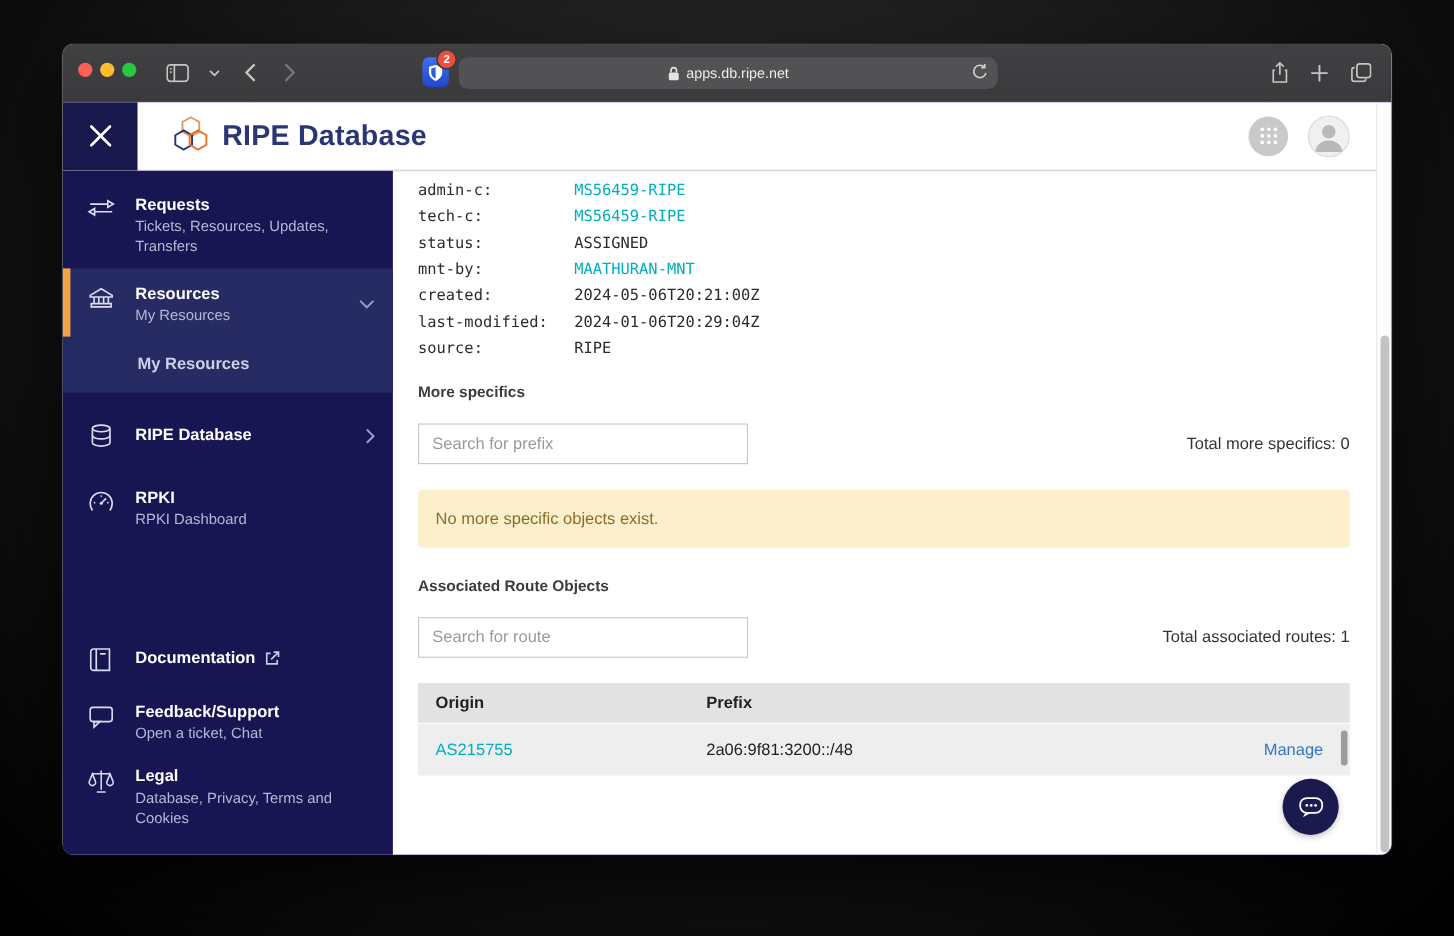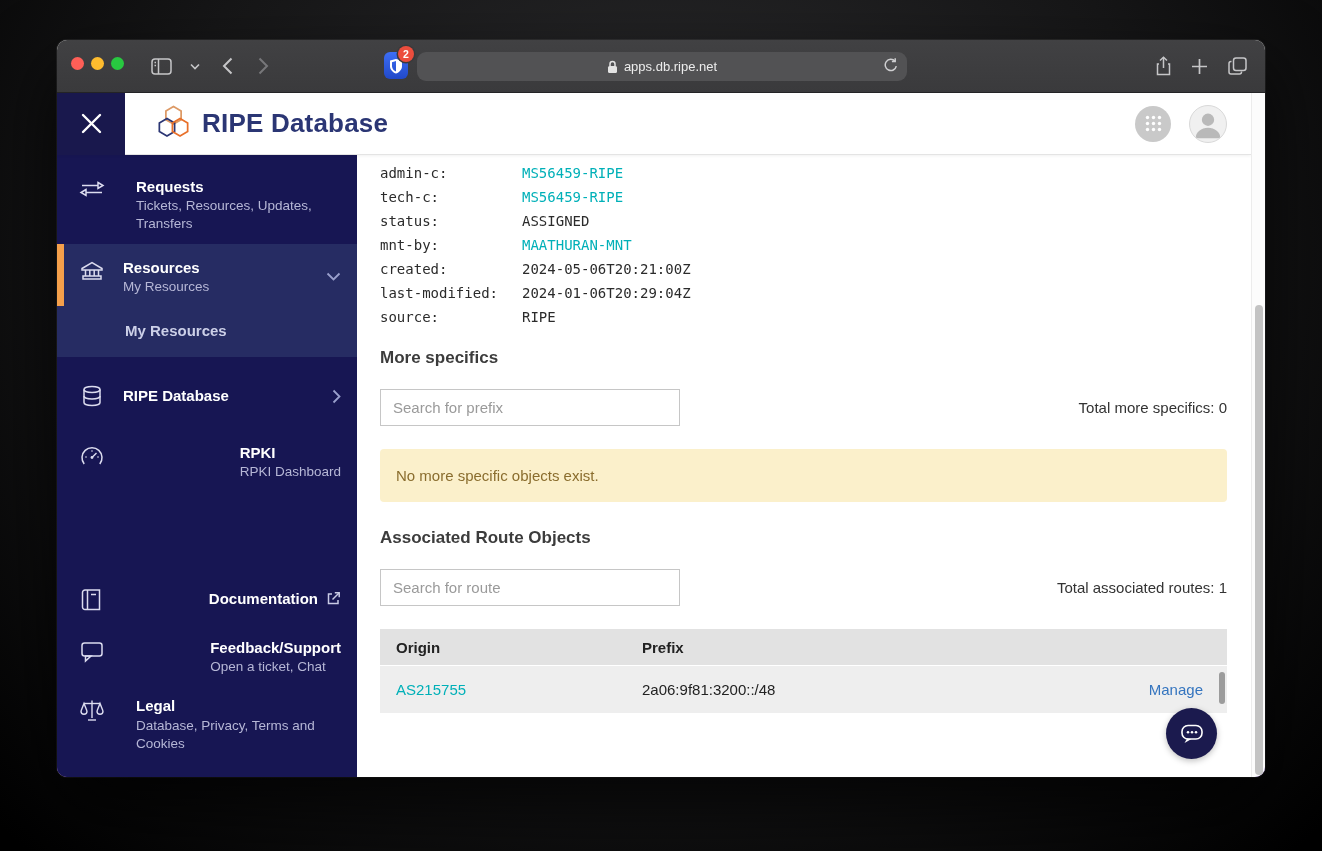--- a/index.html
+++ b/index.html
@@ -60,39 +60,39 @@
   .brand { display:flex; align-items:center; gap:10px; margin-left:30px; }
   .brand-title { font-size:26px; font-weight:bold; color:#2b3674; letter-spacing:.2px; }
   .header-right { margin-left:auto; margin-right:24px; display:flex; align-items:center; gap:18px; }
   .grid-btn { width:36px; height:36px; border-radius:50%; background:#c9c9c9; display:flex; align-items:center; justify-content:center; }
   .avatar { width:38px; height:38px; border-radius:50%; background:#f0f0f0; border:1px solid #d9d9d9; overflow:hidden; display:flex; align-items:center; justify-content:center; }
   
   .sidebar {
     position:absolute; left:0; top:62px; width:300px; bottom:0; background:#171653;
     display:flex; flex-direction:column; padding-top:12px; z-index:20; color:#fff;
   }
-  .nav-item { display:flex; padding:10px 16px 10px 18px; gap:14px; cursor:pointer; position:relative; align-items:flex-start;justify-content:space-between; }
+  .nav-item { display:flex; padding:10px 16px 10px 18px; gap:14px; cursor:pointer; position:relative; align-items:flex-start; }
   .nav-icon { width:34px; flex:0 0 auto; display:flex; justify-content:center; color:#dcdcef; margin-top:2px; }
   .nav-title { font-size:15px; font-weight:bold; color:#fff; line-height:1.35; }
   .nav-sub { font-size:13.5px; color:#b6b7d6; line-height:1.35; max-width:205px; }
   .nav-chevron { margin-left:auto; color:#9aa0cd; align-self:center; }
   .group { background:#262c63; position:relative; margin-top:0; }
   .group .parent { padding-top:14px; padding-bottom:10px; }
   .group::before { content:""; position:absolute; left:0; top:0; width:7px; height:62px; background:#f5a04b; }
   .subitem { padding:16px 16px 18px 68px; font-size:15px; font-weight:bold; color:#ccd0e8; cursor:pointer; }
   .spacer { flex:1; }
   .ext-ic { color:#c9cbe6; margin-left:8px; }
   .row-title { display:flex; align-items:center; }
   
   .content { position:absolute; left:300px; top:62px; right:14px; bottom:0; background:#fff; padding:6px 24px 0 23px; overflow:hidden; }
   .attrs { font-family:"DejaVu Sans Mono", monospace; font-size:14px; color:#2b2b2b; }
   .attr-row { height:24px; line-height:24px; white-space:pre; }
   .attr-key { display:inline-block; width:142px; }
   .attr-val.link { color:#00b0b8; cursor:pointer; }
-  h2.sec { font-size:17px; font-weight:bold; color:#3c3c3c; }
+  h2.sec { font-size:14px; font-weight:bold; color:#3c3c3c; }
   .h-more { margin-top:19px; }
   .h-routes { margin-top:26px; }
   .searchrow { display:flex; align-items:center; margin-top:21px; }
   .search-input {
     width:300px; height:37px; border:1px solid #c6c6c6; border-radius:0; padding:0 12px;
     font-size:15px; color:#333; font-family:"Liberation Sans", sans-serif; background:#fff; outline:none;
   }
   .search-input::placeholder { color:#9a9a9a; }
   .totals { margin-left:auto; font-size:15px; color:#333; }
   .alert {

